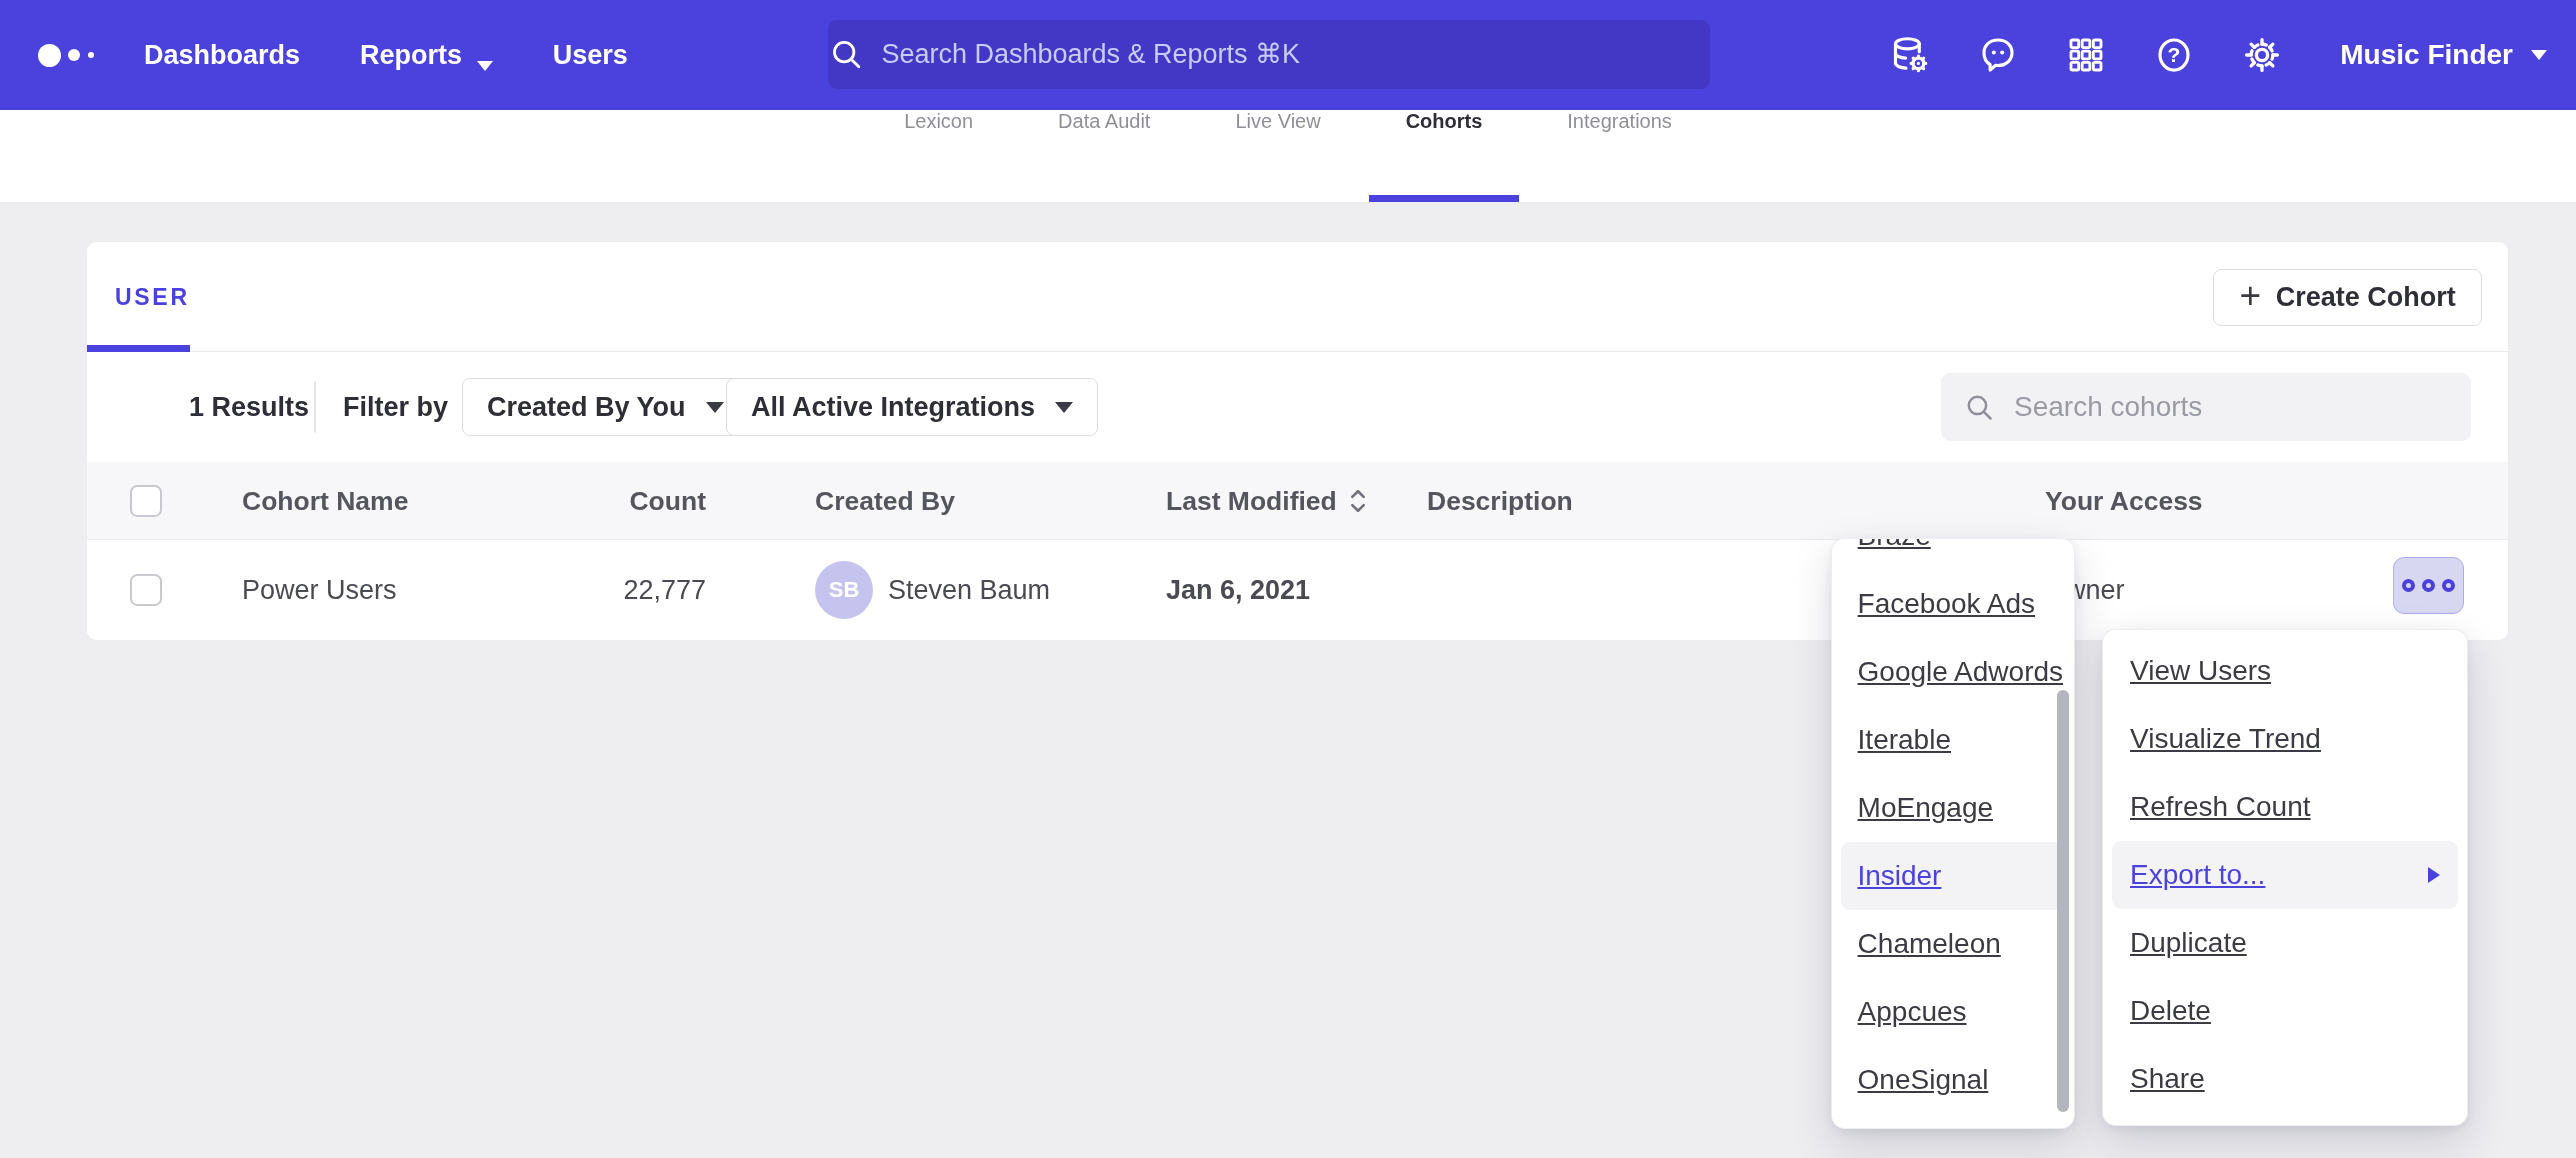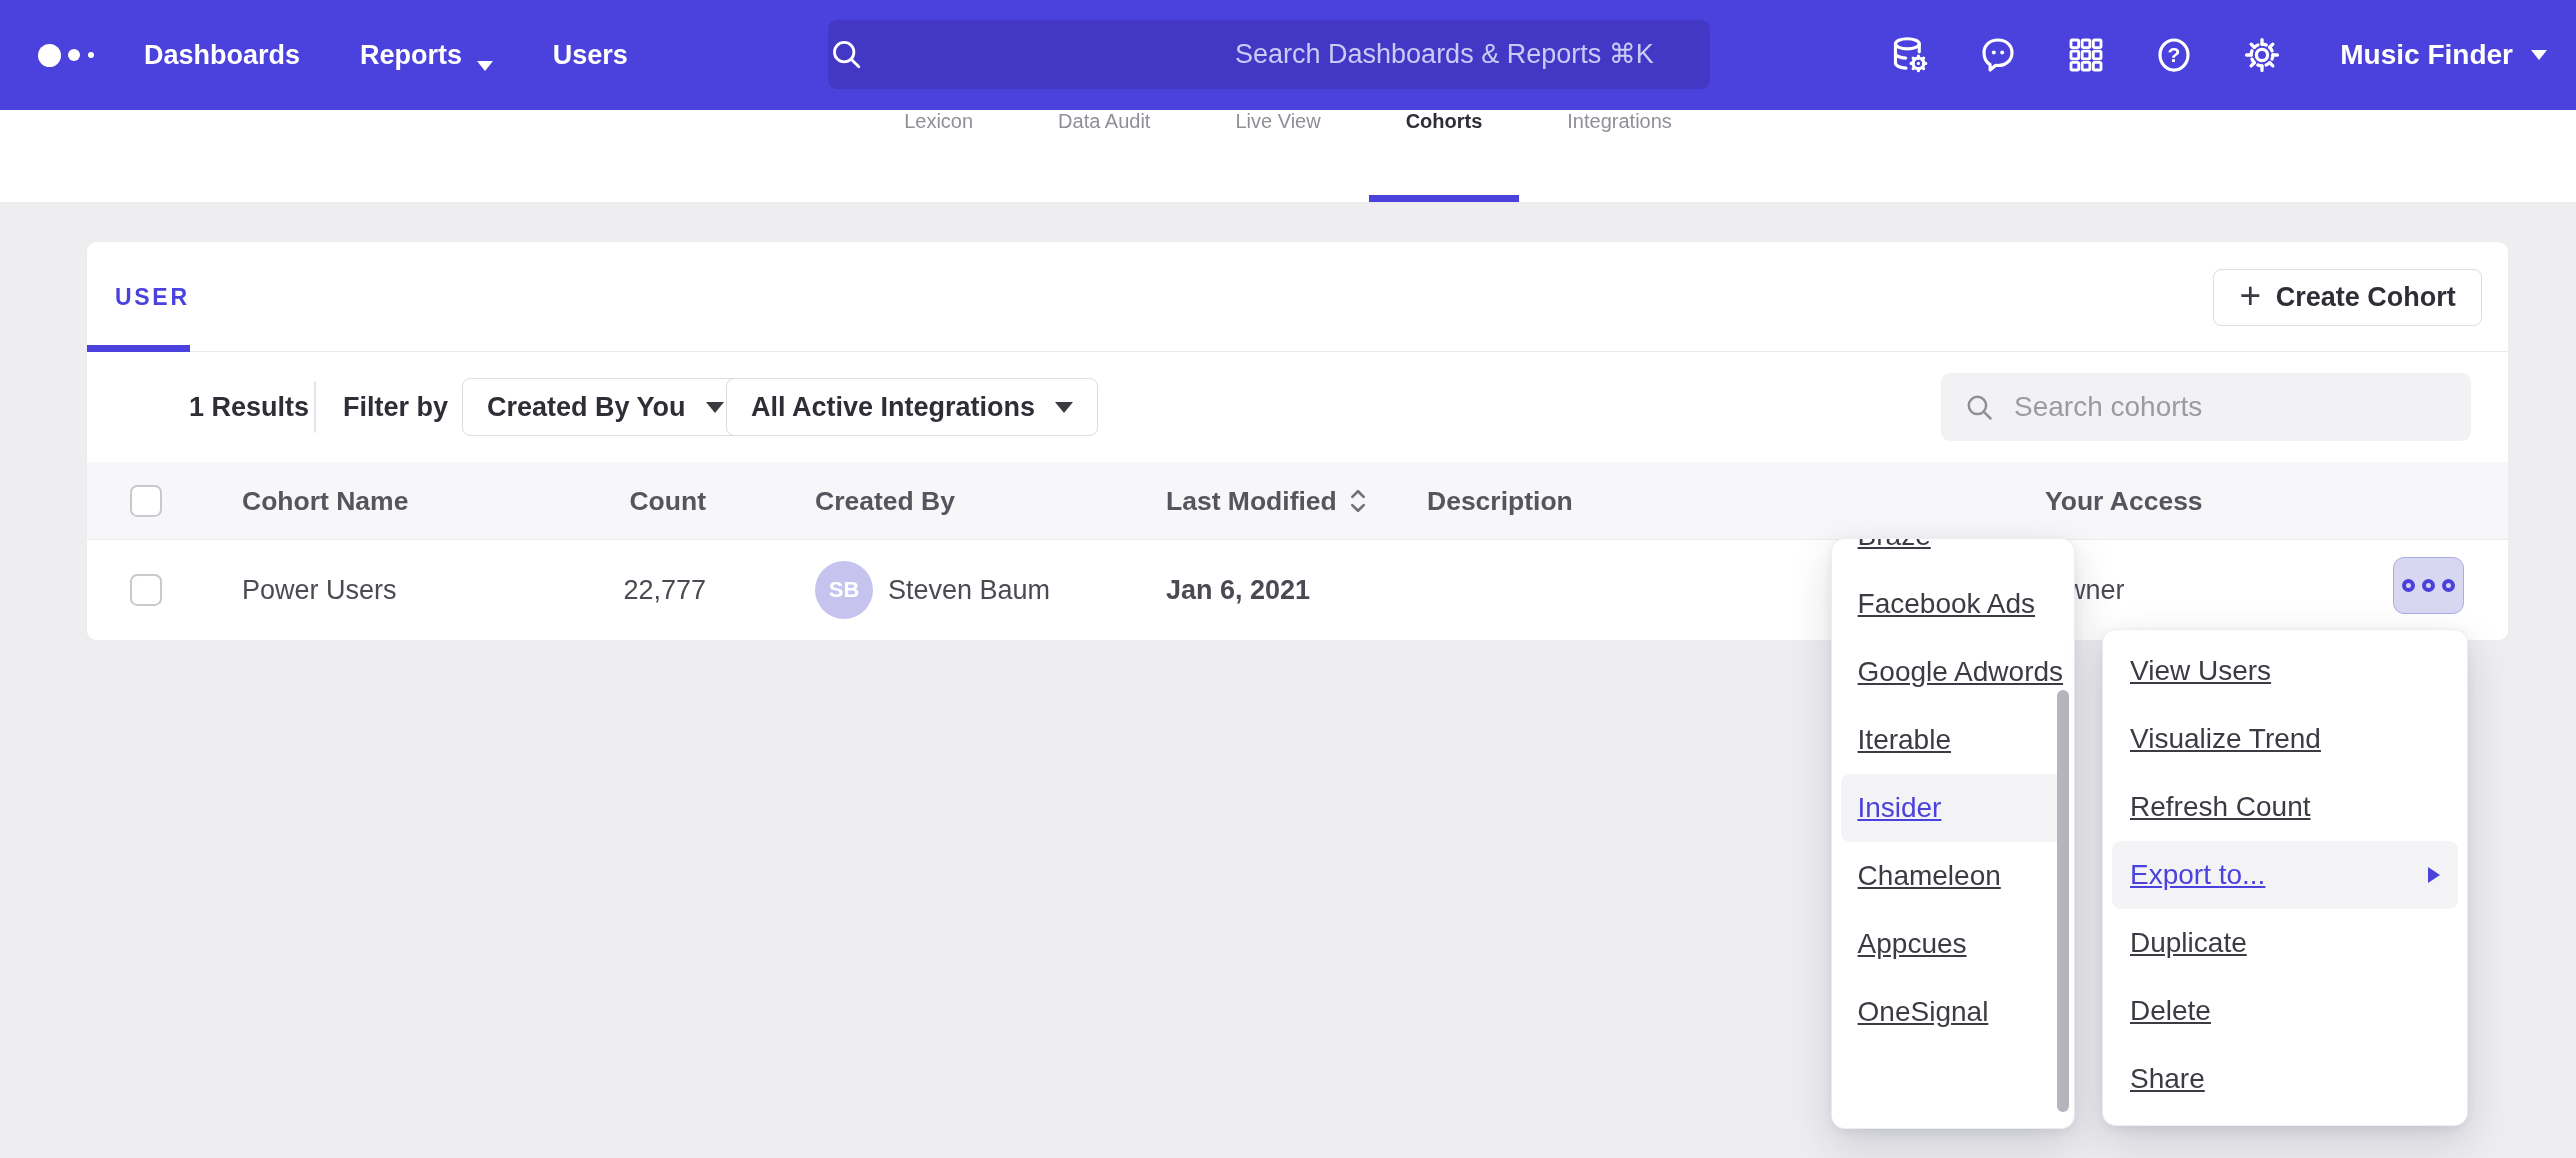--- a/index.html
+++ b/index.html
@@ -19,21 +19,21 @@
   .logo i { display:block; border-radius: 50%; background: #fff; }
   .logo i:nth-child(1){ width:23px; height:23px; }
   .logo i:nth-child(2){ width:12px; height:12px; }
   .logo i:nth-child(3){ width:6.4px;  height:6.4px;  }
   .nav-links { display: flex; align-items: center; gap: 60px; margin-left: 48px; }
   .nav-link { display: flex; align-items: flex-end; gap: 14.6px; font-size: 27px; font-weight: 700; color: #fff; cursor: pointer; }
   .caret-down { width: 0; height: 0; border-left: 8.2px solid transparent; border-right: 8.2px solid transparent; border-top: 10px solid currentColor; display: inline-block; }
   .nav-search {
     position: absolute; left: 828px; top: 20px; width: 882px; height: 69px;
     background: #4338c6; border-radius: 9px;
-    display: flex; align-items: center; justify-content: space-between; gap: 16.4px;
+    display: flex; align-items: center; justify-content: flex-start; gap: 16.4px;
   }
   .nav-search input {
     background: transparent; border: none; outline: none;
     font: 27px "Liberation Sans", sans-serif; color: #e7e8fb; width: 475px;
   }
   .nav-search input::placeholder { color: #c9ccf6; opacity: 1; }
   .nav-right { position: absolute; right: 29px; top: 0; height: 110px; display: flex; align-items: center; gap: 46px; }
   .nav-icon { width: 42px; height: 42px; display: flex; align-items: center; justify-content: center; cursor: pointer; }
   .project-switch { display: flex; align-items: center; gap: 18px; font-size: 28px; font-weight: 700; cursor: pointer; margin-left: 11px; }
 
@@ -319,20 +319,21 @@
   <i></i>
     <i></i>
     <i></i>
 </button>
 
 <div class="menu menu-export">
   <div class="mi clipped">Braze</div>
   <div class="mi">Facebook Ads</div>
   <div class="mi">Google Adwords</div>
   <div class="mi">Iterable</div>
+  <div class="mi">MoEngage</div>
   <div class="mi hl">Insider</div>
   <div class="mi">Chameleon</div>
   <div class="mi">Appcues</div>
   <div class="mi">OneSignal</div>
   <span class="scroll-thumb"></span>
 </div>
 
 <div class="menu menu-context">
   <div class="mi">View Users</div>
   <div class="mi">Visualize Trend</div>

